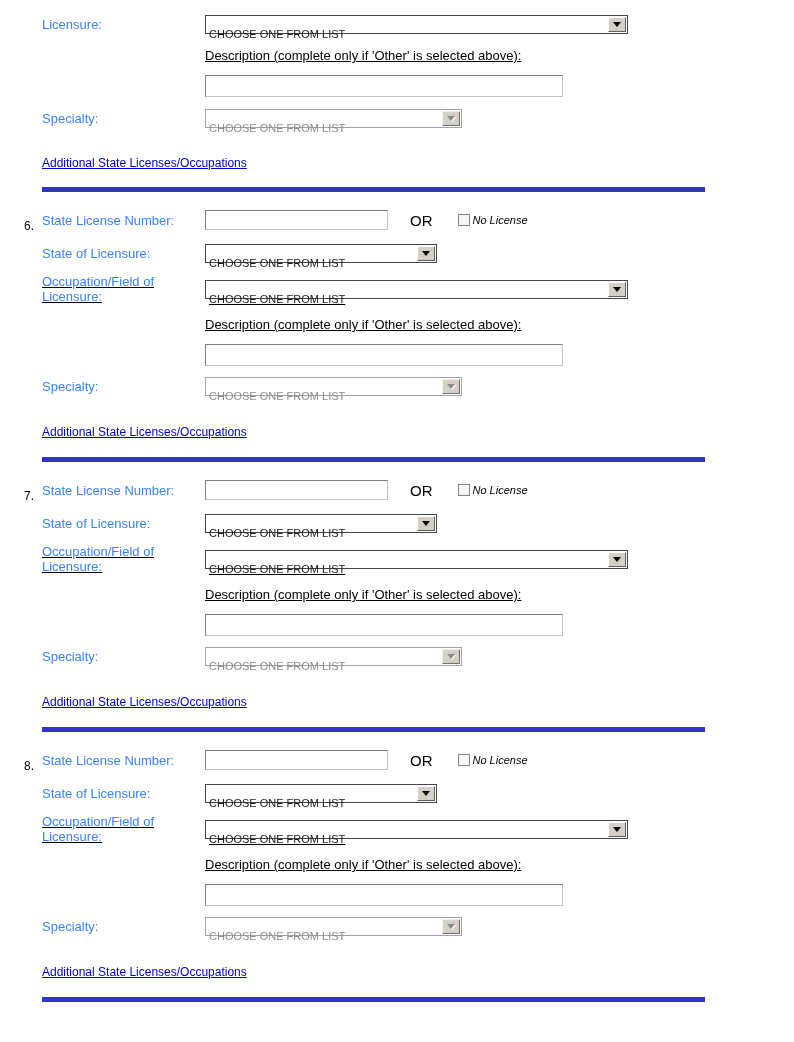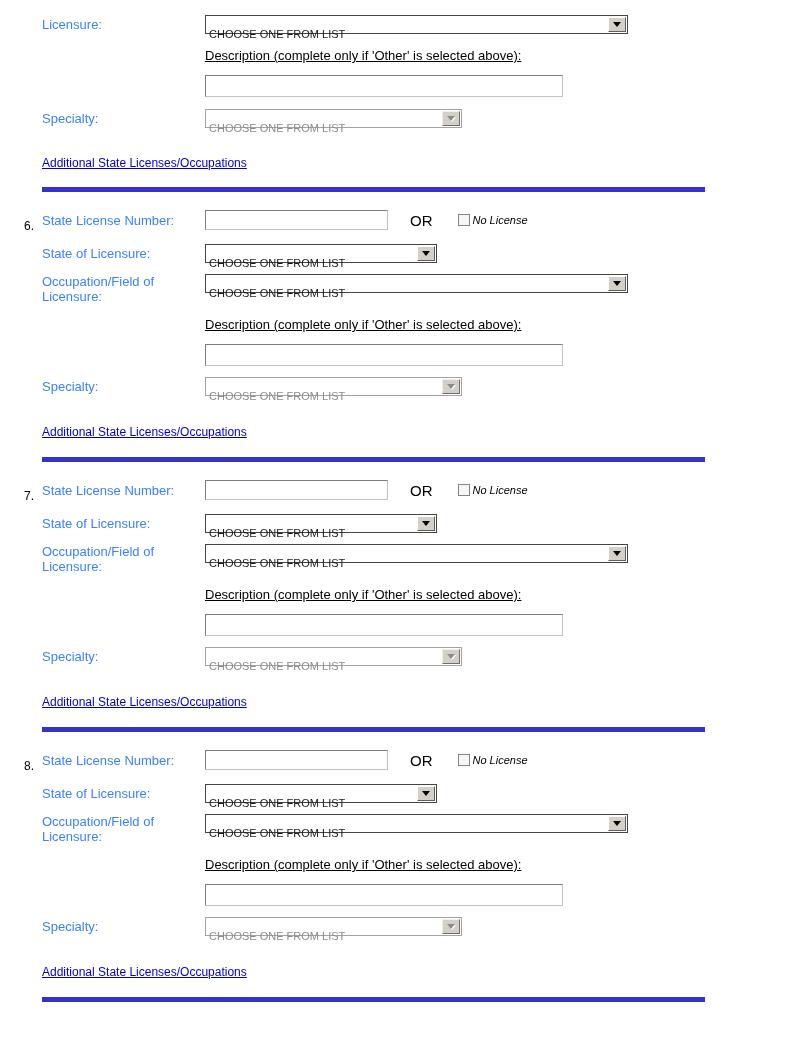--- a/index.html
+++ b/index.html
@@ -5,21 +5,21 @@
   html,body{margin:0;padding:0;background:#fff;}
   body{width:794px;min-height:1042px;font-family:"Liberation Sans",sans-serif;color:#000;}
   .page{width:794px;box-sizing:border-box;padding:15px 0 0 42px;}
 
   .lic-section{position:relative;}
   .numbered{margin-top:18px;}
   .sec-num{position:absolute;left:-18px;top:9px;font-size:12px;color:#000;}
 
   .row{display:flex;}
   .row-center{align-items:center;}
-  .row-end{align-items:flex-start;}
+  .row-end{align-items:center;text-decoration:underline;}
   .lbl{width:163px;flex-shrink:0;font-size:13px;line-height:15px;color:#3b82f6;}
   .indent{margin-left:163px;text-decoration:underline;}
 
   .mt11{margin-top:11px;}
   .mt12{margin-top:12px;}
   .mt13{margin-top:13px;}
   .mt14{margin-top:14px;}
   .mt16{margin-top:16px;}
   .mt17{margin-top:17px;}
   .mt25{margin-top:25px;}

